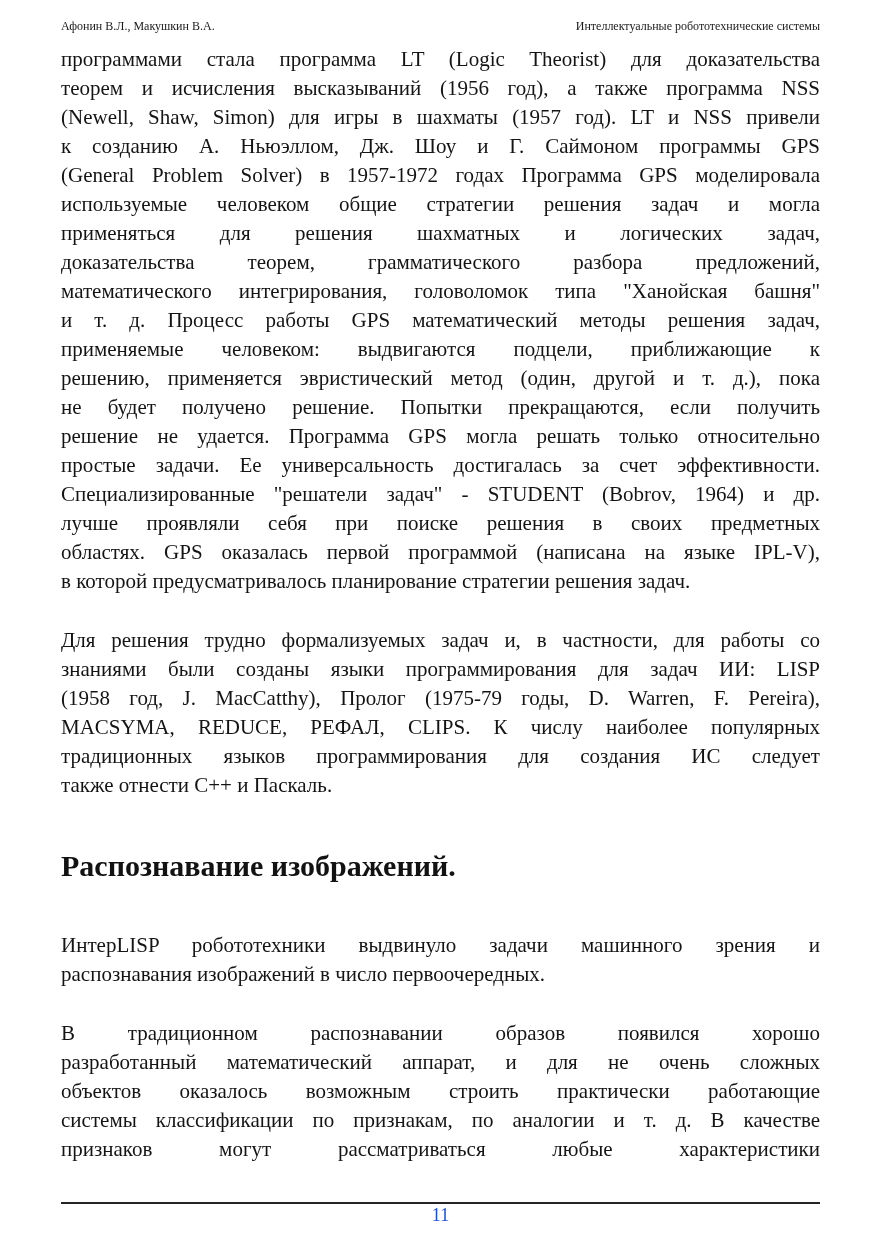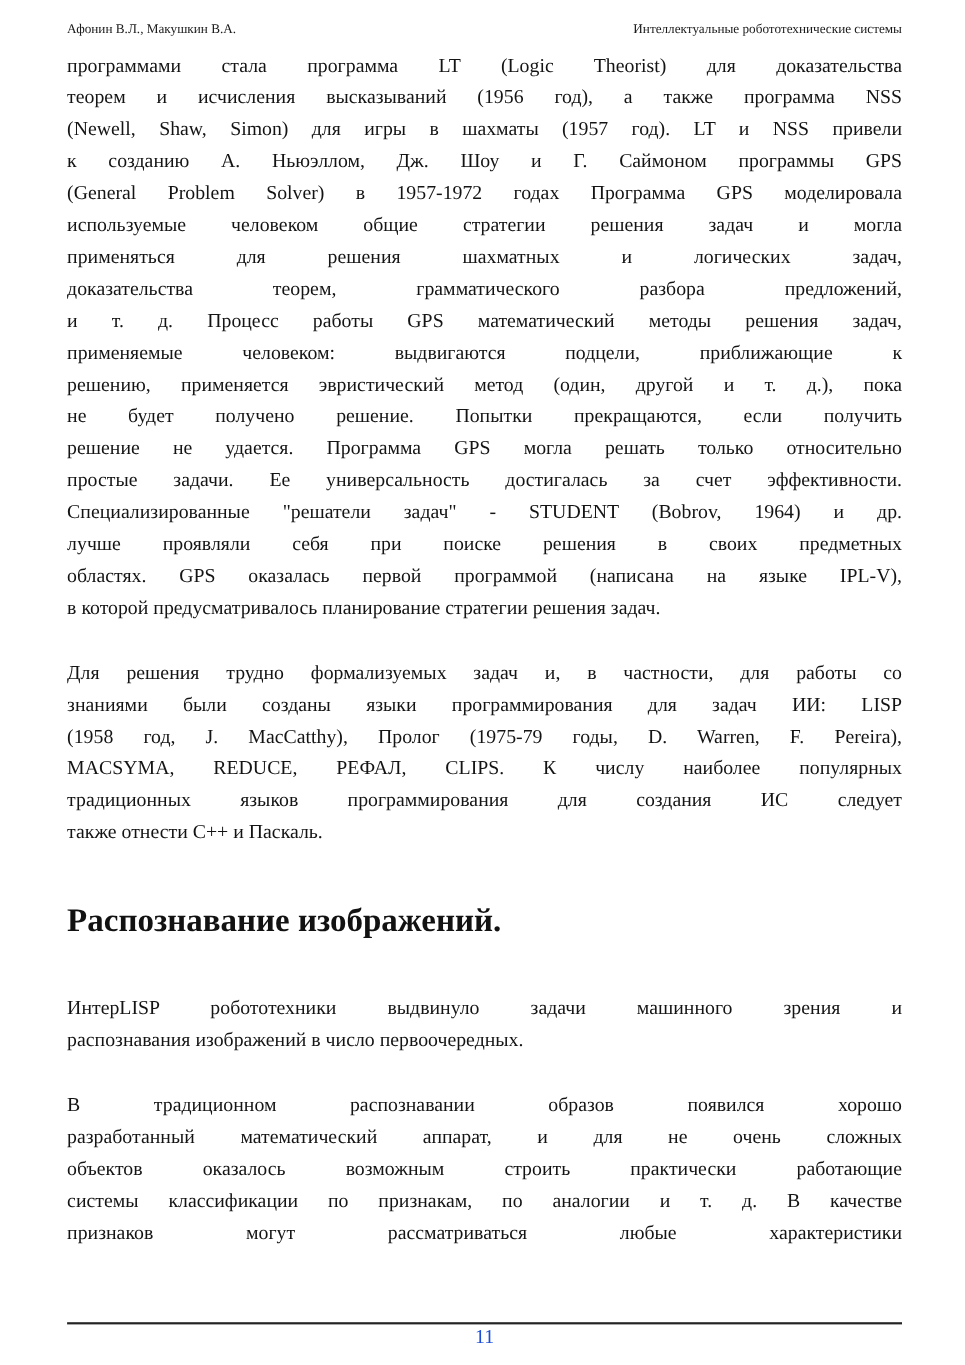--- a/index.html
+++ b/index.html
@@ -32,21 +32,21 @@
   }
   .doc-header .hdr-left { text-align: left; }
   .doc-header .hdr-right { text-align: right; }
   .content {
     margin-top: 10px;
   }
   .paragraph {
     margin: 0 0 30px 0;
   }
   .line {
-    font-size: 18px;
+    font-size: 21px;
     line-height: 29px;
     color: #141414;
     text-align: justify;
     text-align-last: justify;
     white-space: normal;
   }
   .line.last {
     text-align: justify;
     text-align-last: left;
   }
@@ -86,20 +86,21 @@
   <div class="content">
       <div class="paragraph">
         <div class="line">программами стала программа LT (Logic Theorist) для доказательства</div>
         <div class="line">теорем и исчисления высказываний (1956 год), а также программа NSS</div>
         <div class="line">(Newell, Shaw, Simon) для игры в шахматы (1957 год). LT и NSS привели</div>
         <div class="line">к созданию А. Ньюэллом, Дж. Шоу и Г. Саймоном программы GPS</div>
         <div class="line">(General Problem Solver) в 1957-1972 годах Программа GPS моделировала</div>
         <div class="line">используемые человеком общие стратегии решения задач и могла</div>
         <div class="line">применяться для решения шахматных и логических задач,</div>
         <div class="line">доказательства теорем, грамматического разбора предложений,</div>
+        <div class="line">математического интегрирования, головоломок типа "Ханойская башня"</div>
         <div class="line">и т. д. Процесс работы GPS математический методы решения задач,</div>
         <div class="line">применяемые человеком: выдвигаются подцели, приближающие к</div>
         <div class="line">решению, применяется эвристический метод (один, другой и т. д.), пока</div>
         <div class="line">не будет получено решение. Попытки прекращаются, если получить</div>
         <div class="line">решение не удается. Программа GPS могла решать только относительно</div>
         <div class="line">простые задачи. Ее универсальность достигалась за счет эффективности.</div>
         <div class="line">Специализированные "решатели задач" - STUDENT (Bobrov, 1964) и др.</div>
         <div class="line">лучше проявляли себя при поиске решения в своих предметных</div>
         <div class="line">областях. GPS оказалась первой программой (написана на языке IPL-V),</div>
         <div class="line last">в которой предусматривалось планирование стратегии решения задач.</div>

